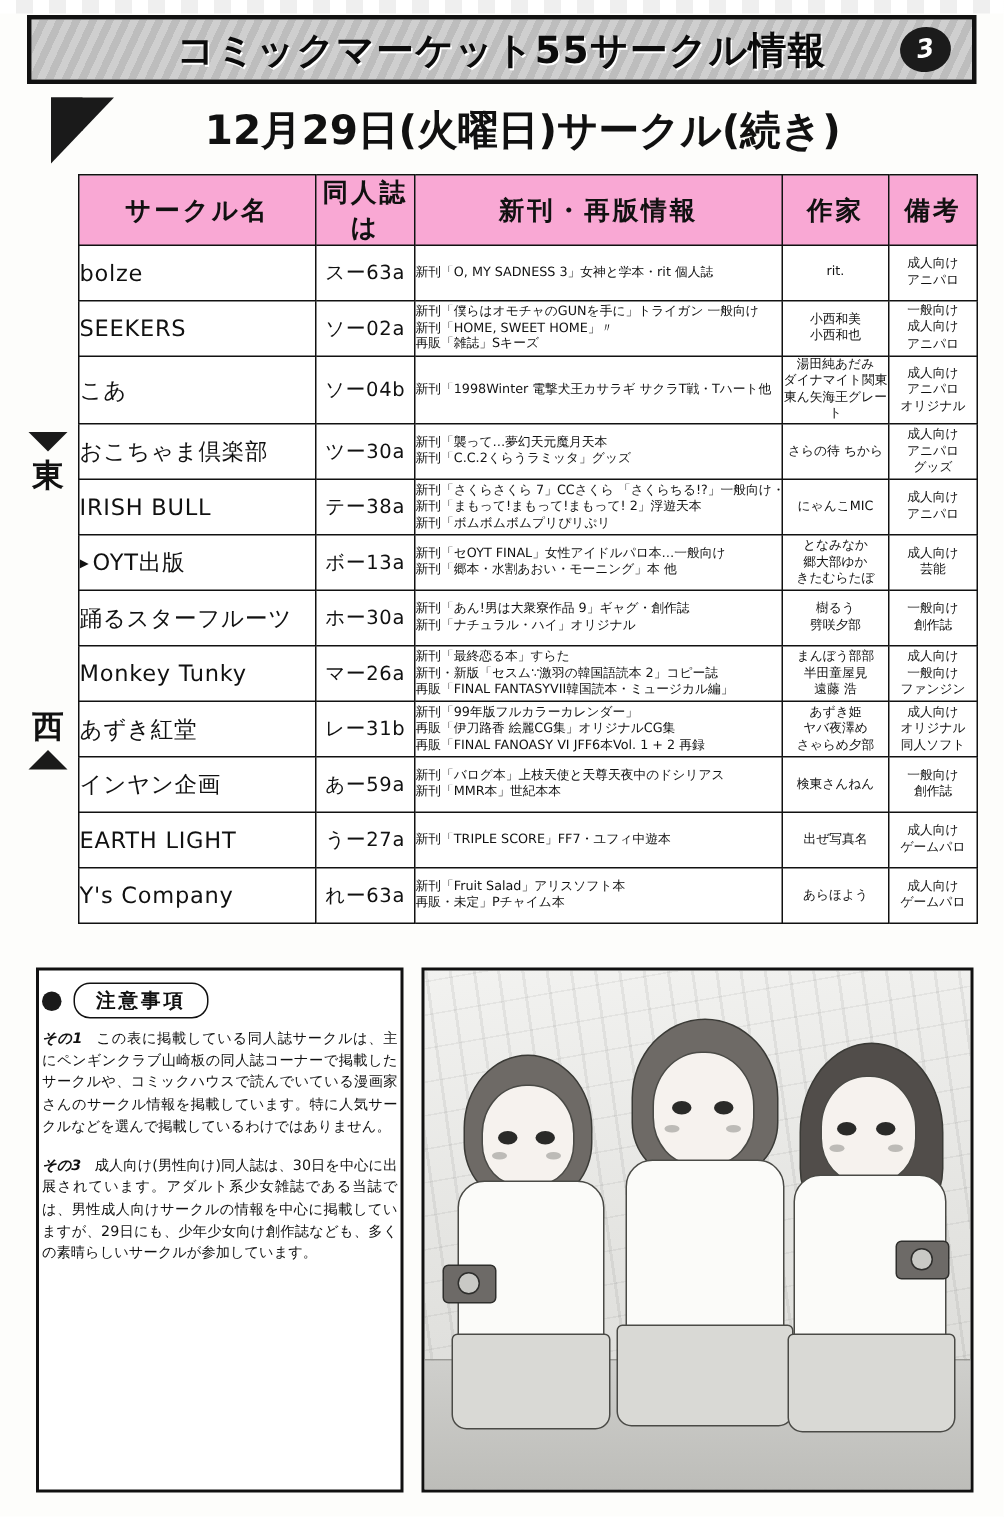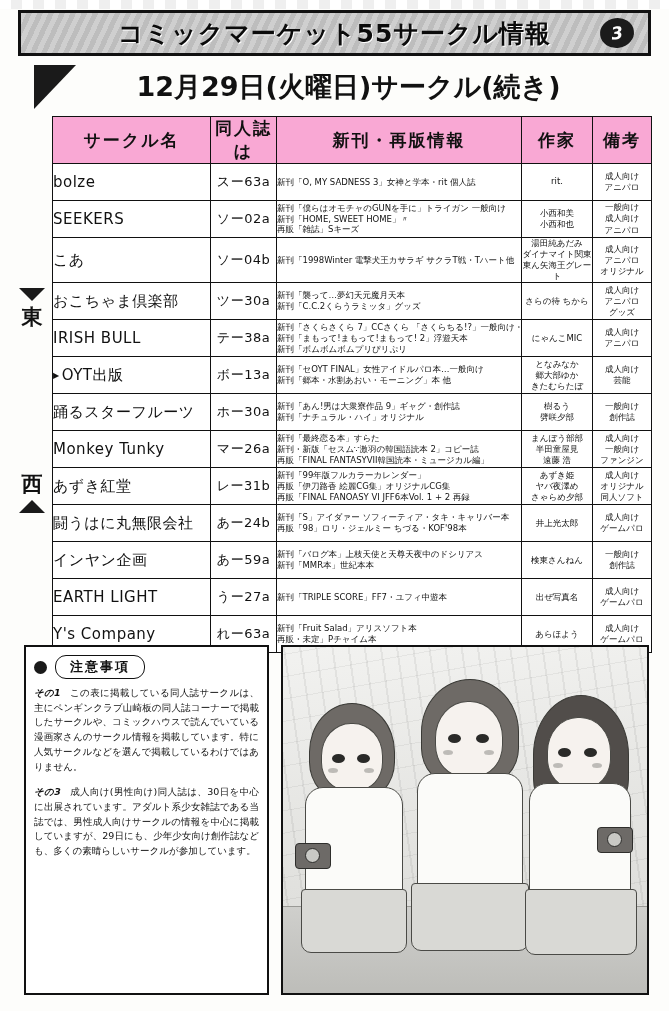--- a/index.html
+++ b/index.html
@@ -190,21 +190,21 @@
   }
 
   
   .notes {
     position: absolute;
     left: 24px; top: 645px;
     width: 245px; height: 350px;
     border: 2px solid #111;
     background: #fff;
     box-sizing: border-box;
-    padding: 8px 8px;
+    padding: 8px 2px;
   }
   .notes-head {
     display: flex;
     align-items: center;
     gap: 8px;
     margin-bottom: 7px;
   }
   .notes-dot {
     width: 13px; height: 13px;
     border-radius: 50%;
@@ -533,35 +533,20 @@
               <div>ヤバ夜澤め</div>
               <div>さゃらめ夕部</div>
             </td>
             <td class="c-note">
               <div>成人向け</div>
               <div>オリジナル</div>
               <div>同人ソフト</div>
             </td>
           </tr>
           <tr class="row">
-            <td class="c-name">闘うはに丸無限会社</td>
-            <td class="c-space">あー24b</td>
-            <td class="c-info">
-              <div class="ln">新刊「S」アイダァー ソフィーティア・タキ・キャリバー本</div>
-              <div class="ln">再販「98」ロリ・ジェルミー ちづる・KOF'98本</div>
-            </td>
-            <td class="c-author">
-              <div>井上光太郎</div>
-            </td>
-            <td class="c-note">
-              <div>成人向け</div>
-              <div>ゲームパロ</div>
-            </td>
-          </tr>
-          <tr class="row">
             <td class="c-name">インヤン企画</td>
             <td class="c-space">あー59a</td>
             <td class="c-info">
               <div class="ln">新刊「バログ本」上枝天使と天尊天夜中のドシリアス</div>
               <div class="ln">新刊「MMR本」世紀本本</div>
             </td>
             <td class="c-author">
               <div>検東さんねん</div>
             </td>
             <td class="c-note">

